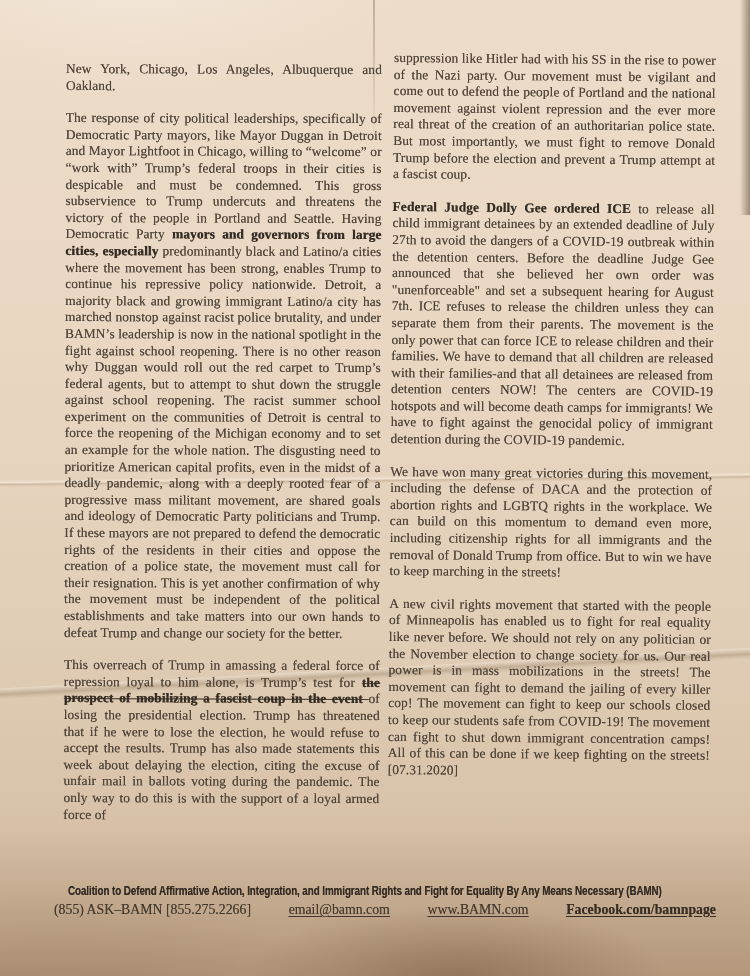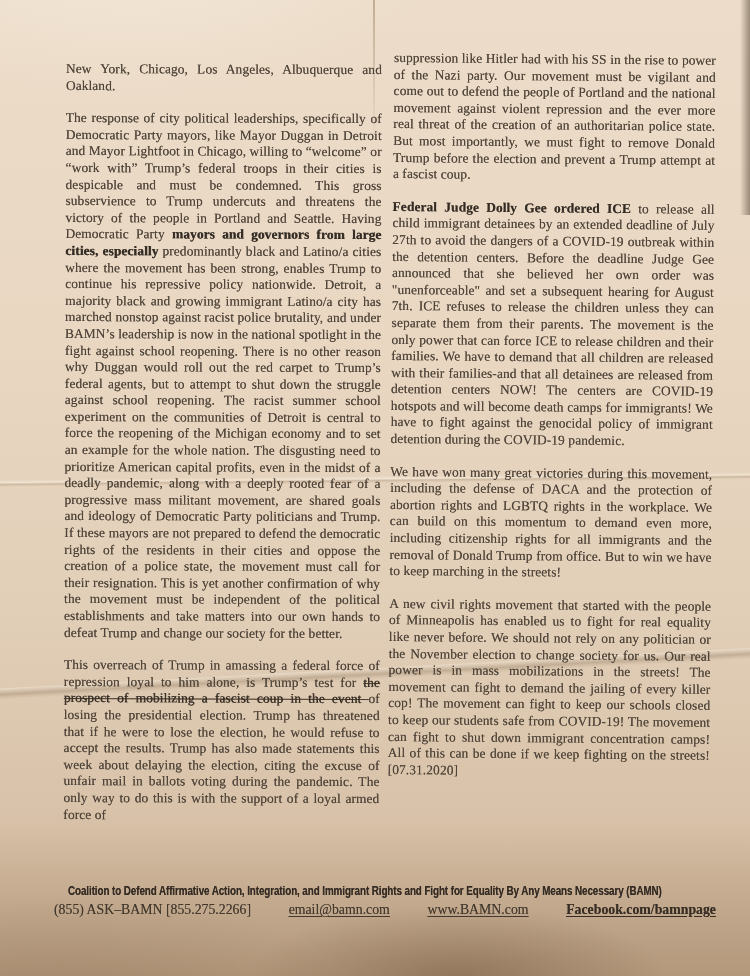--- a/index.html
+++ b/index.html
@@ -25,21 +25,21 @@
     background:linear-gradient(to bottom, transparent, rgba(115,86,58,0.16) 60%, rgba(100,74,48,0.22));}
 
   
   .col{position:absolute;font-size:13.4px;line-height:16.6px;text-align:justify;
     color:#4e443a;letter-spacing:0.1px;text-shadow:0 0 0.6px rgba(80,65,50,0.75);}
   .col-left{left:66px;top:61px;width:316px;transform:rotate(0.2deg);transform-origin:top left;}
   .col-right{left:394px;top:50px;width:322px;transform:rotate(0.5deg);transform-origin:top left;}
   .col p{margin:0 0 16px 0;}
   .col p:last-child{margin-bottom:0;}
   .smear-bold{font-weight:bold;color:#332c25;text-shadow:0.4px 0 0.5px rgba(50,40,30,0.8);}
-  .smear-strike{font-weight:normal;color:#332c25;text-shadow:0.4px 0 0.5px rgba(50,40,30,0.8);
+  .smear-strike{font-weight:bold;color:#332c25;text-shadow:0.4px 0 0.5px rgba(50,40,30,0.8);
     text-decoration:line-through;text-decoration-color:rgba(70,55,40,0.45);text-decoration-thickness:1px;}
   .lead-bold{font-weight:bold;color:#332c25;}
   .justify-last{text-align-last:justify;}
 
   
   .footer{position:absolute;left:54px;top:884px;width:662px;}
   .footer-org{font-family:"Liberation Sans","DejaVu Sans",sans-serif;font-weight:bold;font-size:12px;
     letter-spacing:-0.1px;color:#2b2520;white-space:nowrap;transform:scaleX(0.82);transform-origin:0 50%;
     margin-left:14px;text-shadow:0 0 0.4px rgba(40,32,25,0.7);}
   .footer-contacts{display:flex;justify-content:space-between;align-items:baseline;margin-top:4px;

